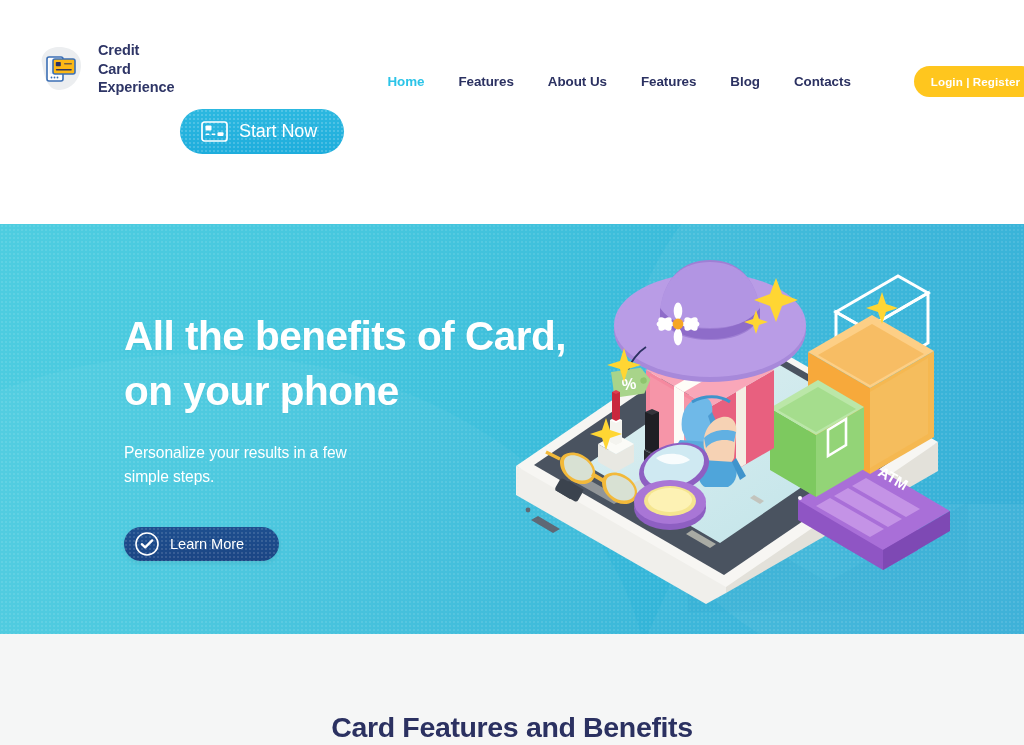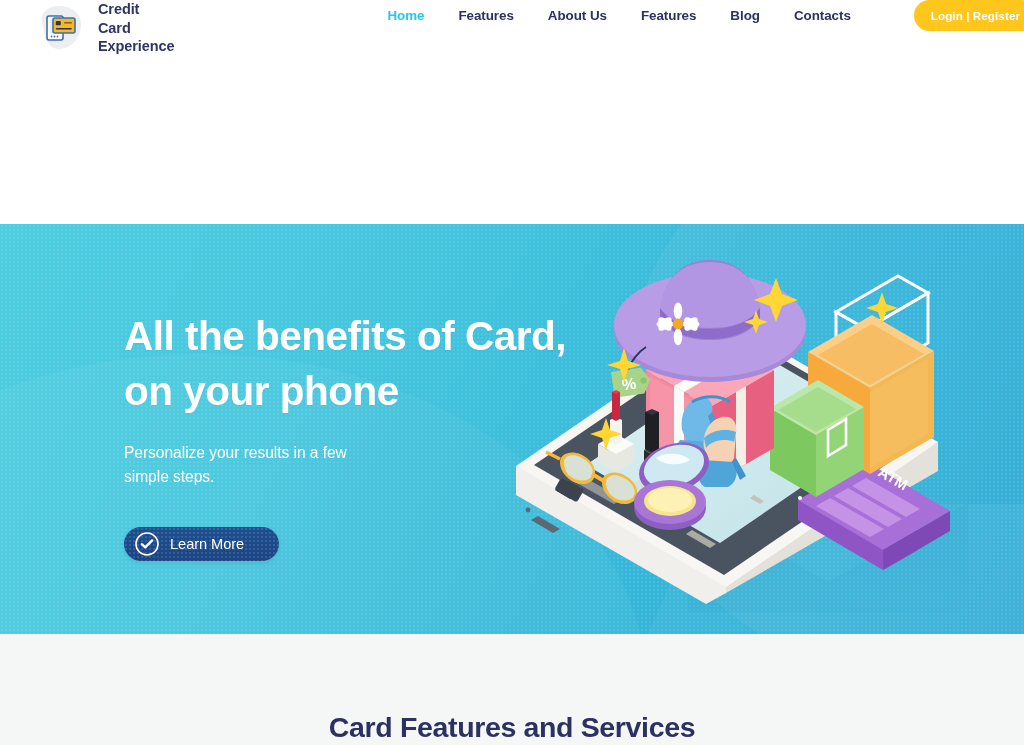--- a/index.html
+++ b/index.html
@@ -10,21 +10,21 @@
     overflow: hidden;
     font-family: "Liberation Sans", sans-serif;
     background: #ffffff;
   }
 
   
   .header {
     height: 97px;
     background: #ffffff;
     display: flex;
-    align-items: flex-start;
+    align-items: flex-end;
     padding: 0 30px 0 30px;
     position: relative;
   }
   .brand {
     display: flex;
     align-items: center;
     gap: 10px;
     margin-left: 2px;
   }
   .brand-logo {
@@ -263,20 +263,33 @@
     <div class="nav-item">Features</div>
     <div class="nav-item">Blog</div>
     <div class="nav-item">Contacts</div>
 
     <div class="login-btn">Login  |  Register</div>
 
   </nav>
 </div>
 
 <div class="subheader">
+  <div class="start-now">
+    <div class="dots"></div>
+    <span style="position:relative;display:flex;">
+      <svg width="27" height="21" viewBox="0 0 27 21">
+        <rect x="1" y="1" width="25" height="19" rx="2.5" fill="none" stroke="#ffffff" stroke-width="1.7"></rect>
+        <rect x="4.5" y="4.5" width="6" height="5" rx="1" fill="#ffffff"></rect>
+        <rect x="4.5" y="12.5" width="4" height="1.5" rx="0.7" fill="#ffffff"></rect>
+        <rect x="10.5" y="12.5" width="4" height="1.5" rx="0.7" fill="#ffffff"></rect>
+        <rect x="16.5" y="11.3" width="6" height="3.8" rx="1" fill="#ffffff"></rect>
+      </svg>
+    </span>
+    <span class="start-now-label">Start Now</span>
+  </div>
 </div>
 
 <div class="hero">
   <div class="hero-shape-1"></div>
   <div class="hero-shape-2"></div>
   <div class="hero-shape-3"></div>
   <div class="hero-dots"></div>
 
   <div class="hero-inner">
     <h1 class="hero-title">
@@ -452,14 +465,14 @@
         <path d="M258 58 L261 67 L270 70 L261 73 L258 82 L255 73 L246 70 L255 67 Z"></path>
         <path d="M384 40 L388 52 L400 56 L388 60 L384 72 L380 60 L368 56 L380 52 Z"></path>
         <path d="M126 96 L130 109 L143 113 L130 117 L126 130 L122 117 L109 113 L122 109 Z"></path>
         <path d="M108 166 L112 178 L124 182 L112 186 L108 198 L104 186 L92 182 L104 178 Z"></path>
       </g>
     </svg>
   </div>
 </div>
 
 <div class="features">
-  <h2 class="features-title">Card Features and Services</h2>
+  <h2 class="features-title">Card Features and Benefits</h2>
 </div>
 
 </body></html>

